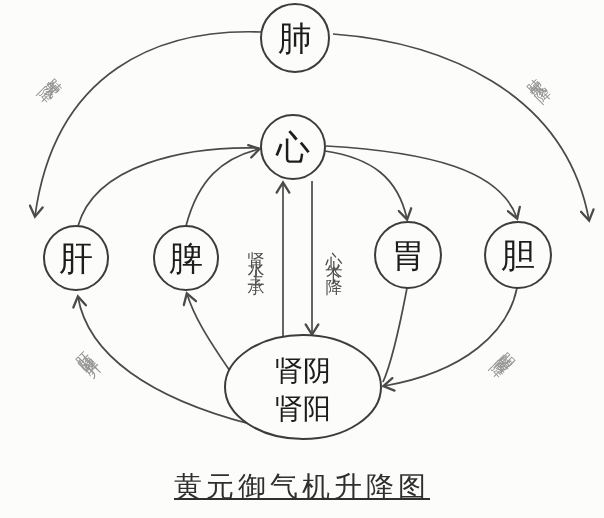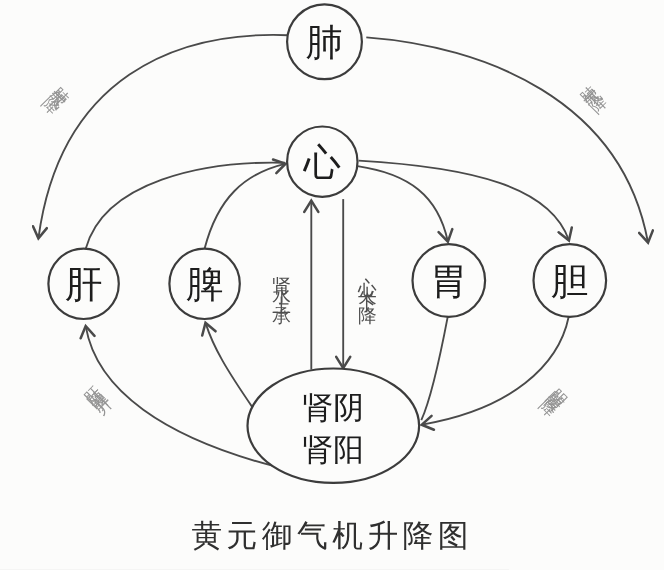--- a/index.html
+++ b/index.html
@@ -21,21 +21,21 @@
   }
   .rlabel{
     position:absolute;writing-mode:vertical-rl;text-orientation:upright;
     font-size:15px;color:#949494;letter-spacing:4px;white-space:nowrap;
     transform-origin:center center;
   }
   .rlabel.cw{transform:translate(-50%,-50%) rotate(45deg);}
   .rlabel.ccw{transform:translate(-50%,-50%) rotate(-45deg);}
   .title{
     position:absolute;left:302px;top:468px;transform:translateX(-50%);
-    font-size:28px;color:#2f2f2f;letter-spacing:4px;white-space:nowrap;
+    font-size:28px;color:#2f2f2f;letter-spacing:4px;white-space:nowrap;text-decoration:underline;
   }
 </style>
 </head>
 <body>
 
 <div class="stage">
 
   <svg width="604" height="460" viewBox="0 0 604 460">
     <defs>
       <marker id="arrow" viewBox="0 0 12 12" refX="9.5" refY="6" markerWidth="9" markerHeight="9" orient="auto-start-reverse">

